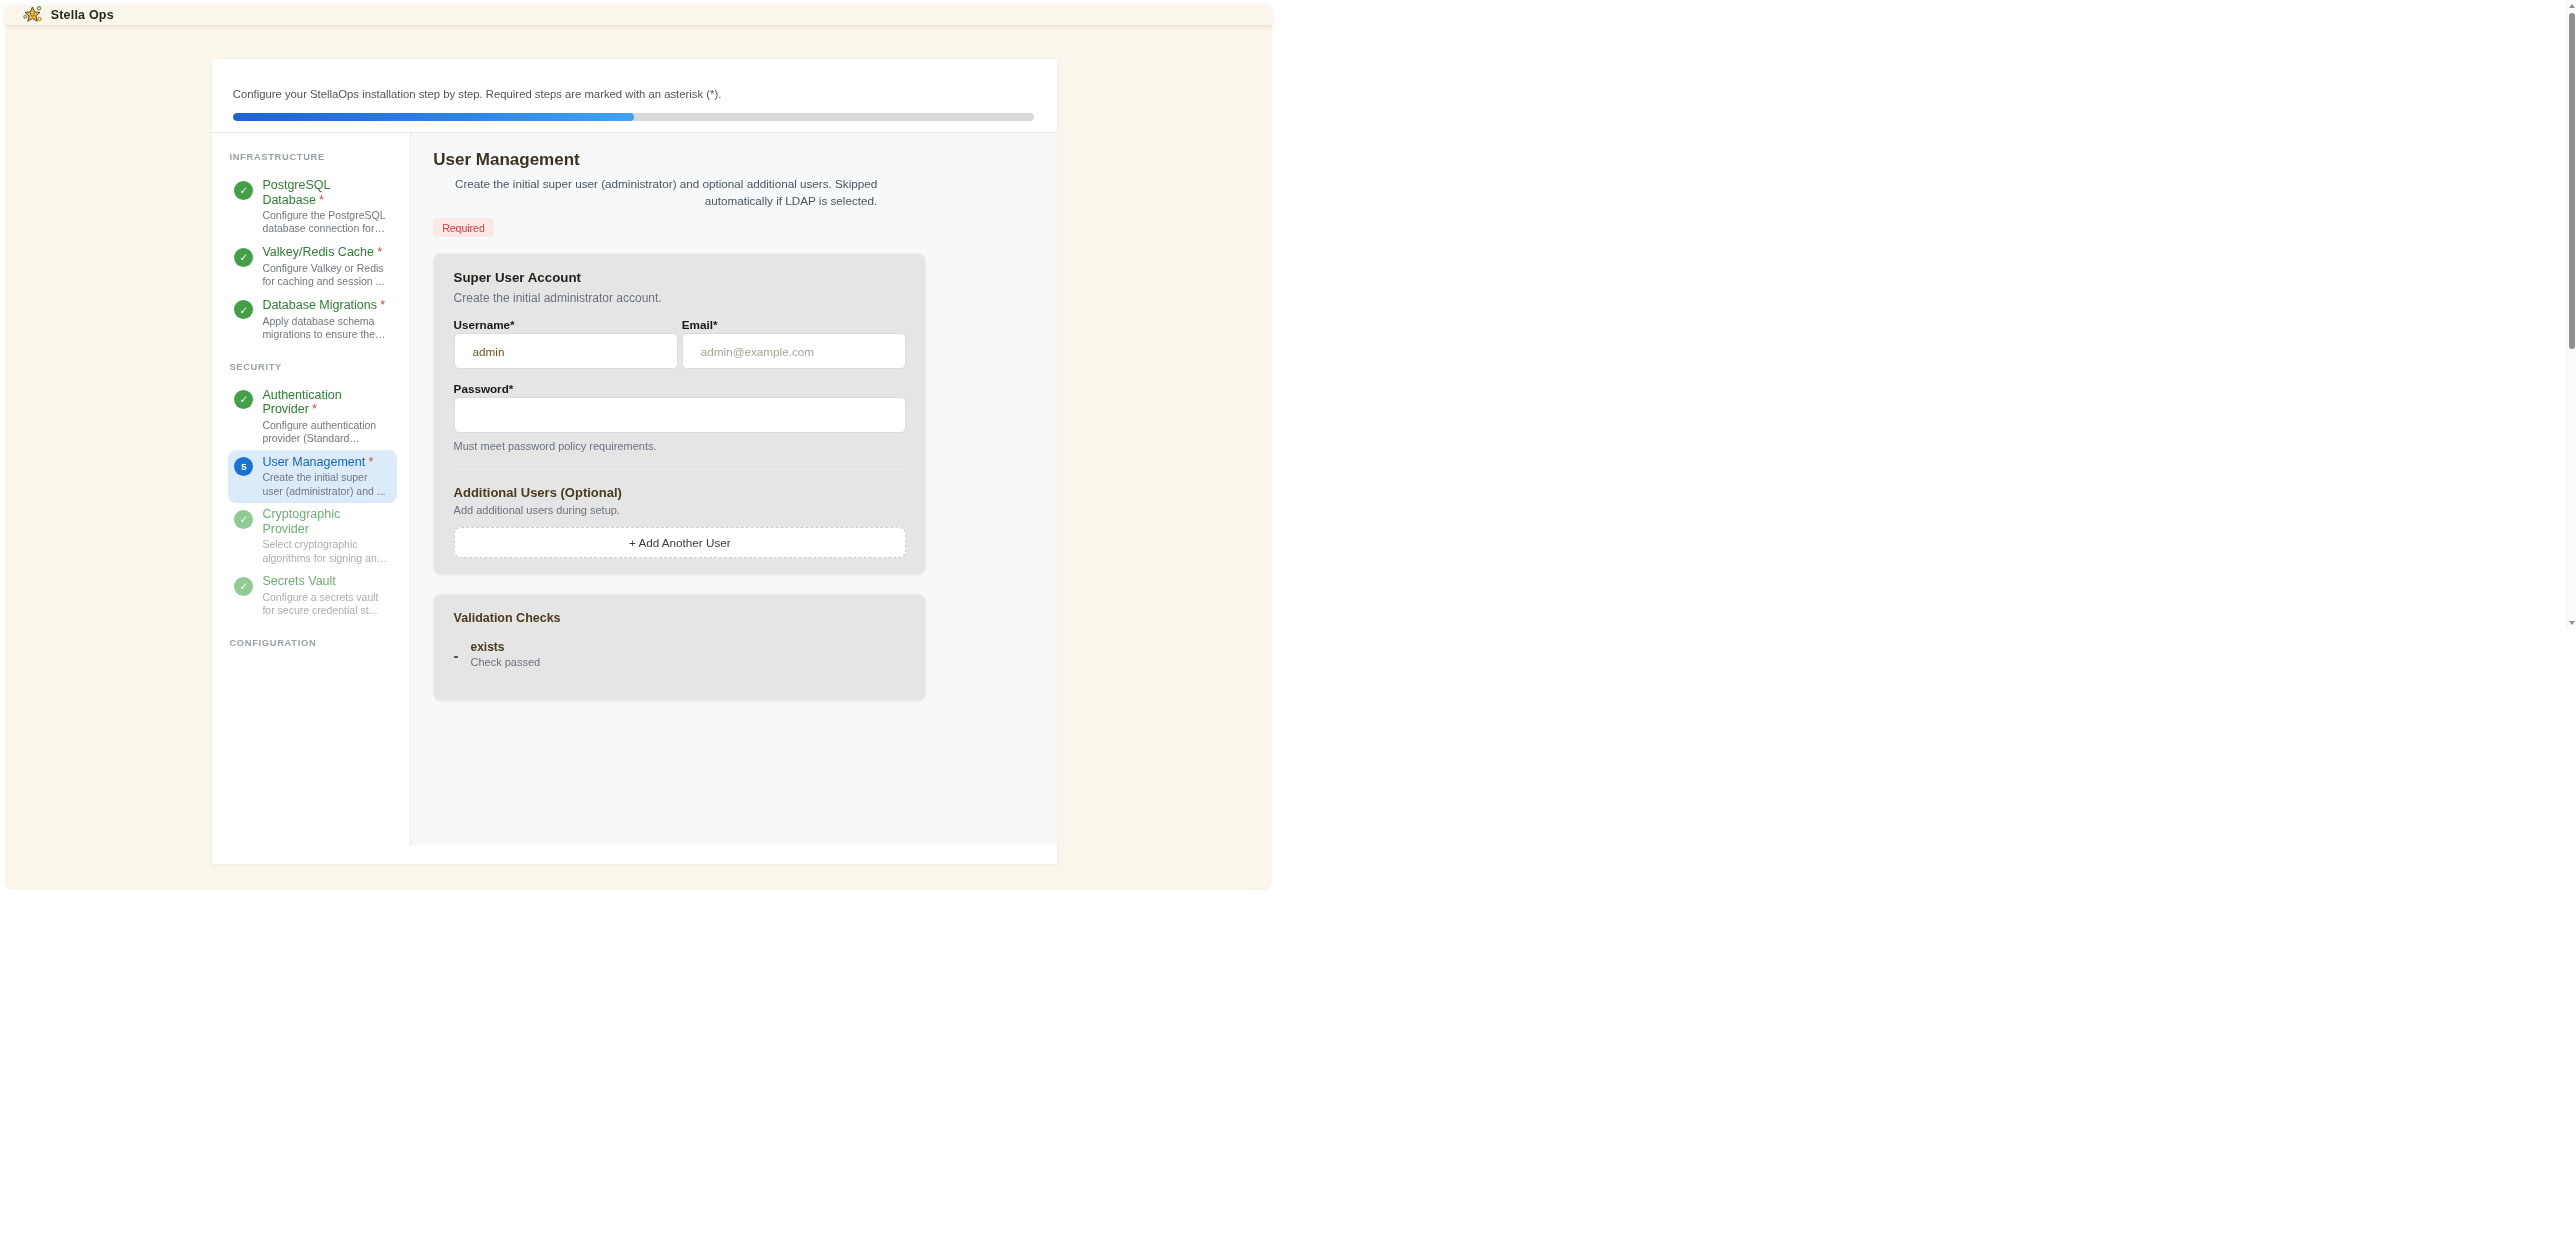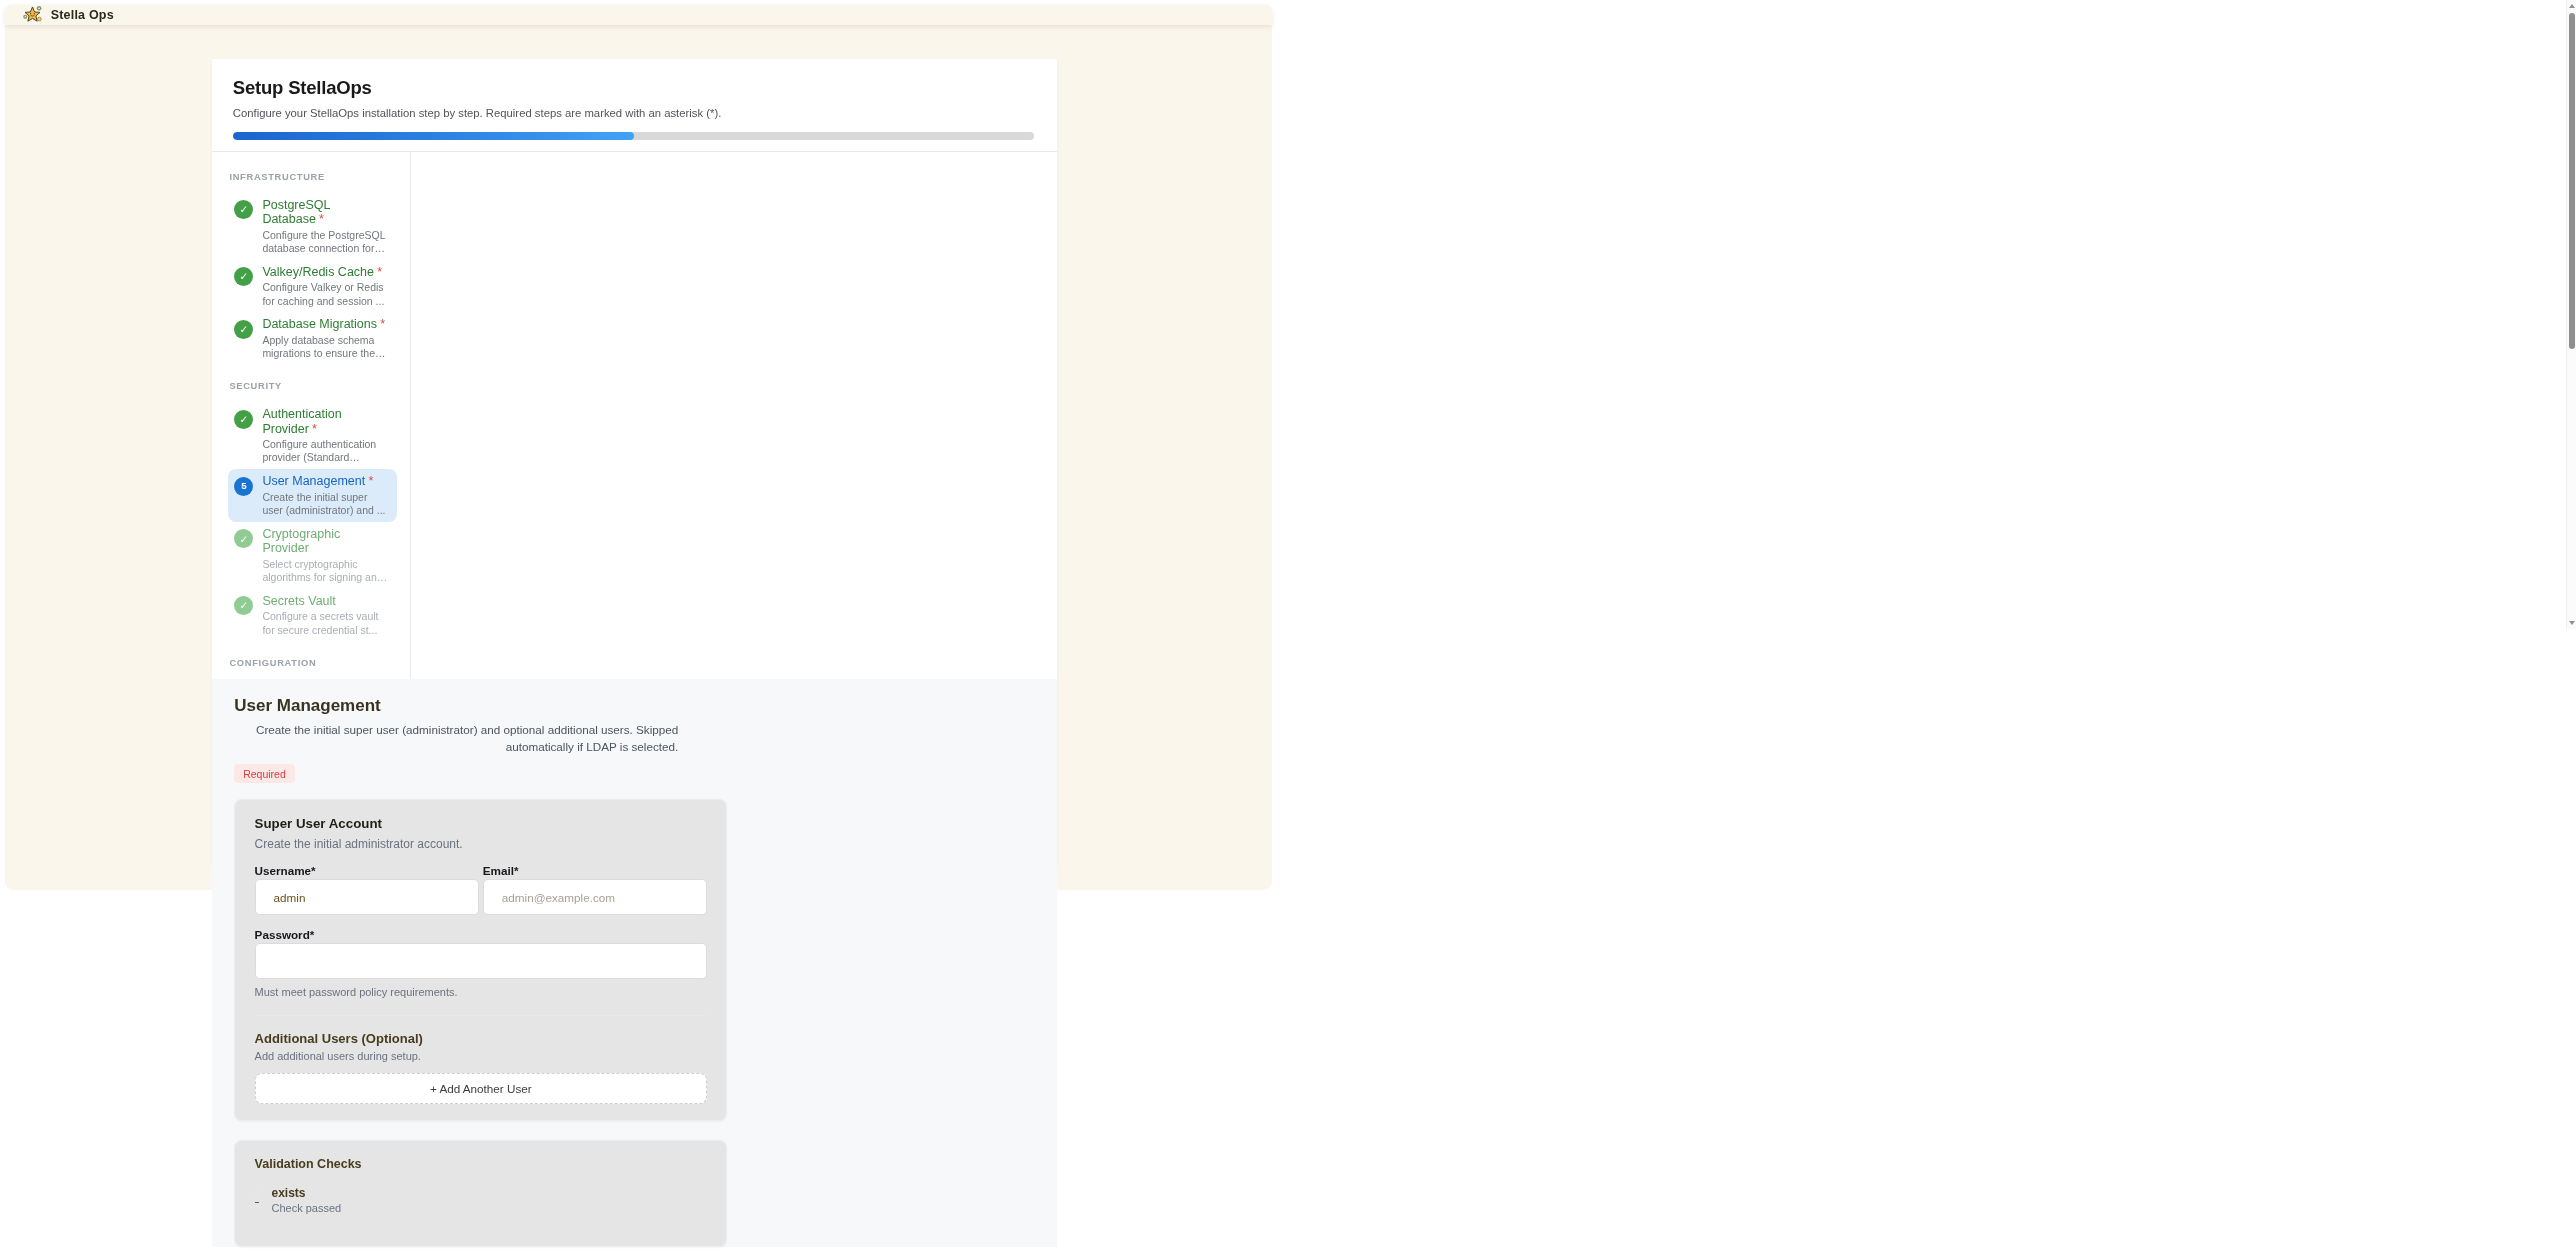--- a/index.html
+++ b/index.html
@@ -19,21 +19,21 @@
   .setup-card { position:absolute; left:207px; top:54px; width:845px; height:805px;
                 background:#ffffff; box-shadow:0 0.8px 3.2px rgba(0,0,0,0.05); z-index:2; }
 
   .card-header { padding:19.3px 22.5px 11.3px 21px; border-bottom:0.8px solid #E7E9EC; }
   .h1 { font-size:18.5px; line-height:1.05; font-weight:700; color:#191919; letter-spacing:-0.2px; }
   .subtitle { margin-top:9.7px; font-size:11.3px; line-height:1.2; color:#52525b; }
   .progress { margin-top:11.3px; height:8px; background:#D9D9D9; border-radius:4.8px; overflow:hidden; }
   .progress-fill { height:100%; width:50%; border-radius:4.8px;
                    background:linear-gradient(90deg,#1c64cf 0%,#2f86e4 60%,#41a2f7 100%); }
 
-  .card-body { display:flex; height:calc(100% - 93px);flex-direction:column; }
+  .card-body { display:flex; height:calc(100% - 93px); }
 
   
   .sidebar { width:199px; min-width:199px; border-right:0.8px solid #E9EBEE; padding:16px 13px 0 16px; }
   .section-label { font-size:9.3px; font-weight:700; color:#9AA1A9; letter-spacing:0.7px; margin:3.2px 0 11.3px 1.6px; }
   .section-label.later { margin-top:16px; }
   .side-item { display:flex; gap:8.9px; padding:4.8px 8px 4.8px 6.4px; border-radius:8px; align-items:flex-start; cursor:pointer; }
   .side-item.current { background:#DCEBFA; }
   .badge-circle { width:19.3px; height:19.3px; border-radius:50%; flex:none; margin-top:2.4px;
                   display:flex; align-items:center; justify-content:center;
                   color:#fff; font-size:10.5px; font-weight:700; line-height:1; }
@@ -115,21 +115,20 @@
         <path d="M13.6 17.6 Q16 19.6 18.4 17.6" fill="none" stroke="#3f3b24" stroke-width="1.1" stroke-linecap="round"></path>
         <circle cx="26.5" cy="23" r="2.8" fill="#f7d37a" stroke="#9a7a33" stroke-width="1.2"></circle>
       </svg>
     </span>
     <span class="brand">Stella Ops</span>
   </div>
 
   <div class="setup-card">
 
     <div class="card-header">
-      <div class="h1">Setup StellaOps</div>
       <div class="subtitle">Configure your StellaOps installation step by step. Required steps are marked with an asterisk (*).</div>
       <div class="progress">
         <div class="progress-fill" style="width: 50%;"></div>
       </div>
     </div>
 
     <div class="card-body">
 
       <div class="sidebar">
 

